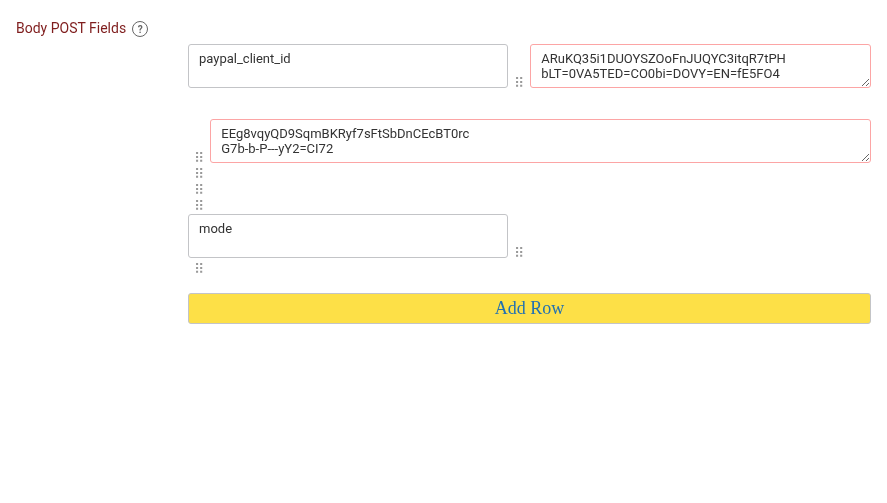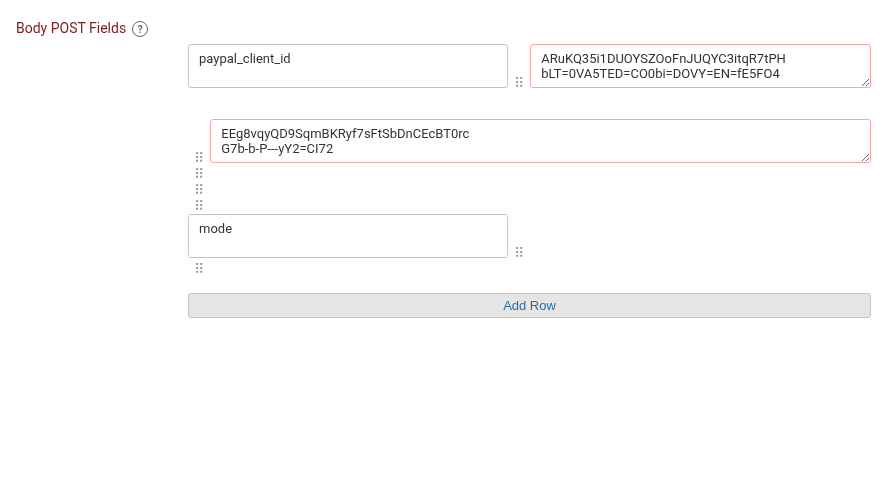--- a/index.html
+++ b/index.html
@@ -138,25 +138,26 @@
       border-radius: 0 3px 0 0;
       line-height: 1;
     }
 
     .add-row-btn {
       display: inline-block;
       margin-top: 8px;
       padding: 4px 12px;
       border: 1px solid #c3c4c7;
       border-radius: 3px;
-      background: #e5e5e5;
+      background: #fde047;
       color: #2271b1;
-      font-size: 13px;
+      font-size: 18px;
       cursor: pointer;
       text-decoration: none;
+      font-family: Liberation Serif, serif;
     }
 
     
     .fields-scroll {
       overflow-y: auto;
       max-height: 460px;
     }
   </style>
 </head>
 <body>

